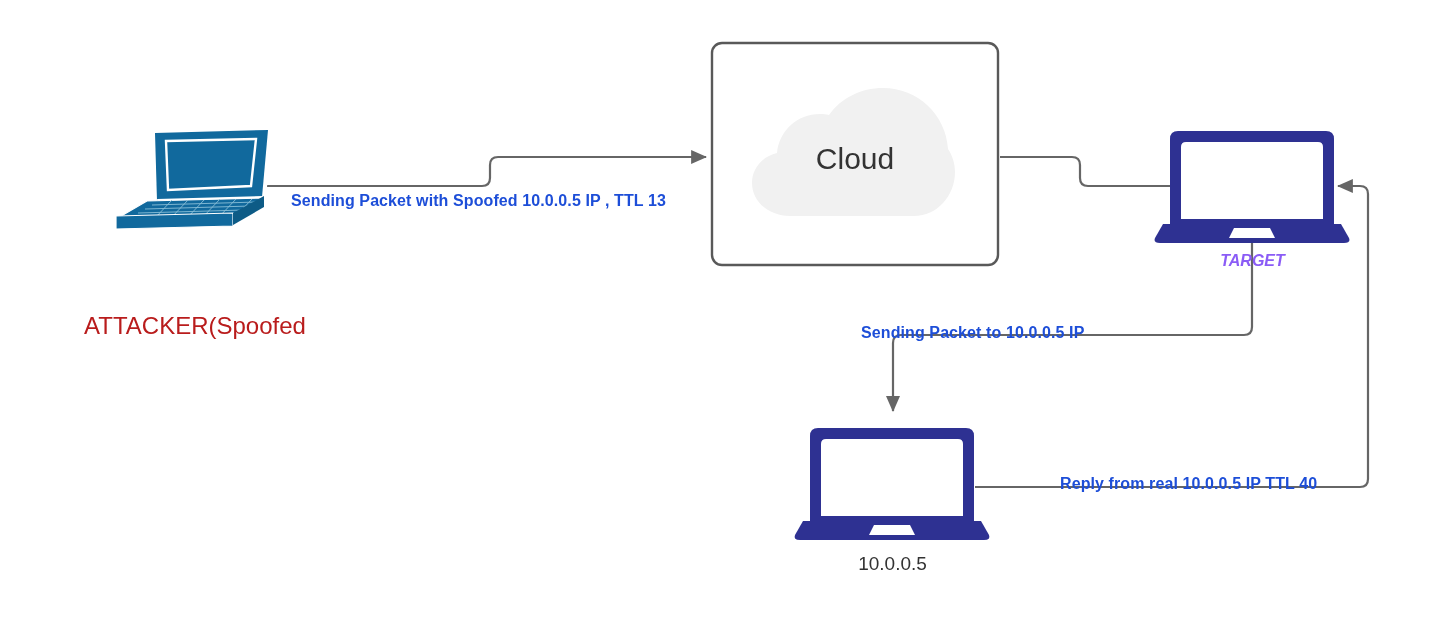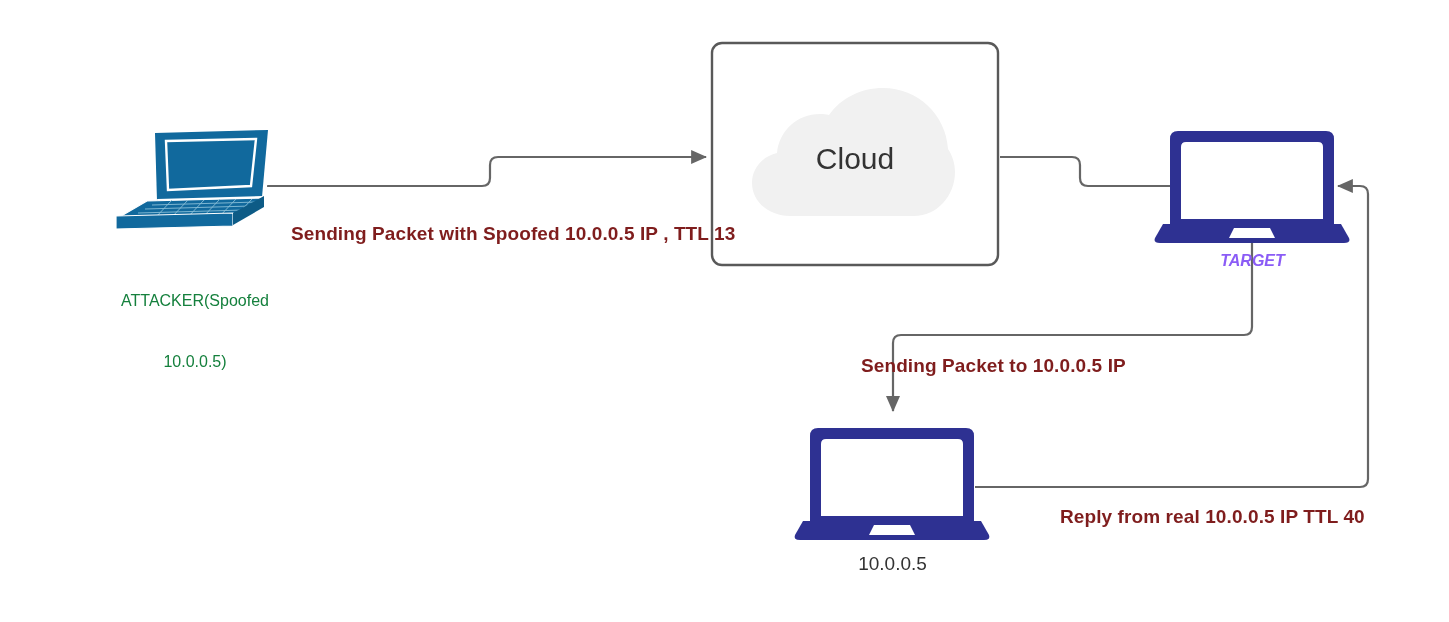--- a/index.html
+++ b/index.html
@@ -26,23 +26,23 @@
     text-align: center;
     font-family: "Liberation Sans", sans-serif;
     color: #2b2b2b;
     white-space: pre;
     line-height: 1.28;
   }
   #attacker-label {
     left: 60px;
     top: 250px;
     width: 270px;
-    font-size: 16px;
+    font-size: 24px;
     font-weight: 400;
-    color: #15803d;
+    color: #b91c1c;
   }
   #target-label {
     left: 1150px;
     top: 251px;
     width: 205px;
     font-size: 16px;
     font-weight: bold;
     font-style: italic;
     color: #8b5cf6;
   }
@@ -58,26 +58,25 @@
     left: 755px;
     top: 140px;
     width: 200px;
     font-size: 30px;
     font-weight: 400;
     color: #333333;
   }
   .edge-label {
     position: absolute;
     font-family: "Liberation Sans", sans-serif;
-    font-size: 19px;
+    font-size: 16px;
     font-weight: bold;
-    color: #7f1d1d;
+    color: #1d4ed8;
     white-space: nowrap;
     letter-spacing: 0.1px;
-    margin-top: 31px;
   }
   #edge-label-1 { left: 291px; top: 192px; }
   #edge-label-2 { left: 861px; top: 324px; }
   #edge-label-3 { left: 1060px; top: 475px; }
 </style>
 </head>
 <body>
 
 <svg id="canvas" viewBox="0 0 1449 622" xmlns="http://www.w3.org/2000/svg">
 
@@ -167,21 +166,20 @@
     <path d="M 803 521 L 981 521 L 989 535 Q 991 540 984 540 L 800 540 Q 793 540 795 535 Z" fill="#2e3192"></path>
     <path d="M 874 525 L 910 525 L 915 535 L 869 535 Z" fill="#ffffff"></path>
   </g>
 
 </svg>
 
 <div class="node-label" id="cloud-label">Cloud</div>
 
 <div class="node-label" id="attacker-label">
   <div>ATTACKER(Spoofed</div>
-  <div>10.0.0.5)</div>
 </div>
 
 <div class="node-label" id="target-label">TARGET</div>
 
 <div class="node-label" id="victim-label">10.0.0.5</div>
 
 <div class="edge-label" id="edge-label-1">Sending Packet with Spoofed 10.0.0.5 IP , TTL 13</div>
 
 <div class="edge-label" id="edge-label-2">Sending Packet to 10.0.0.5 IP</div>
 

